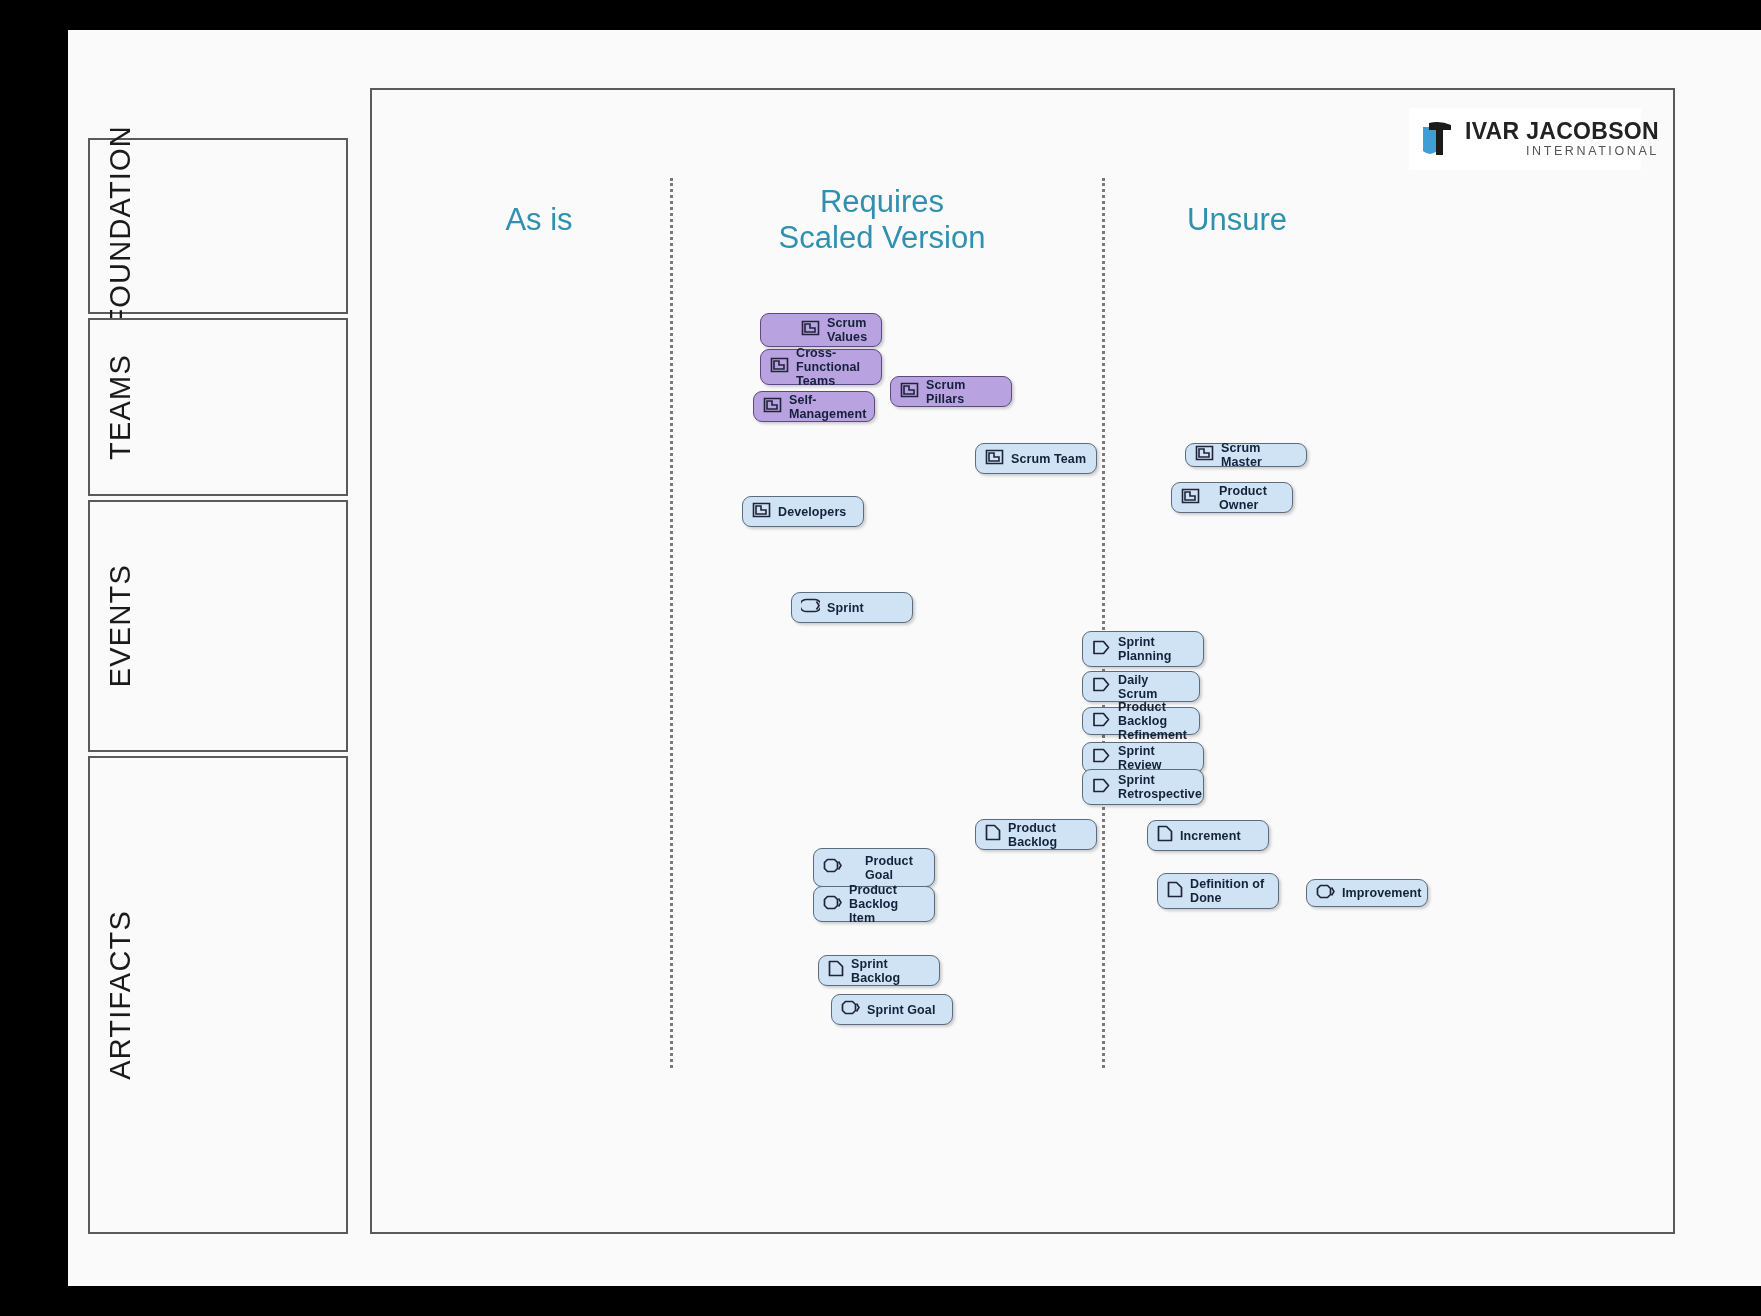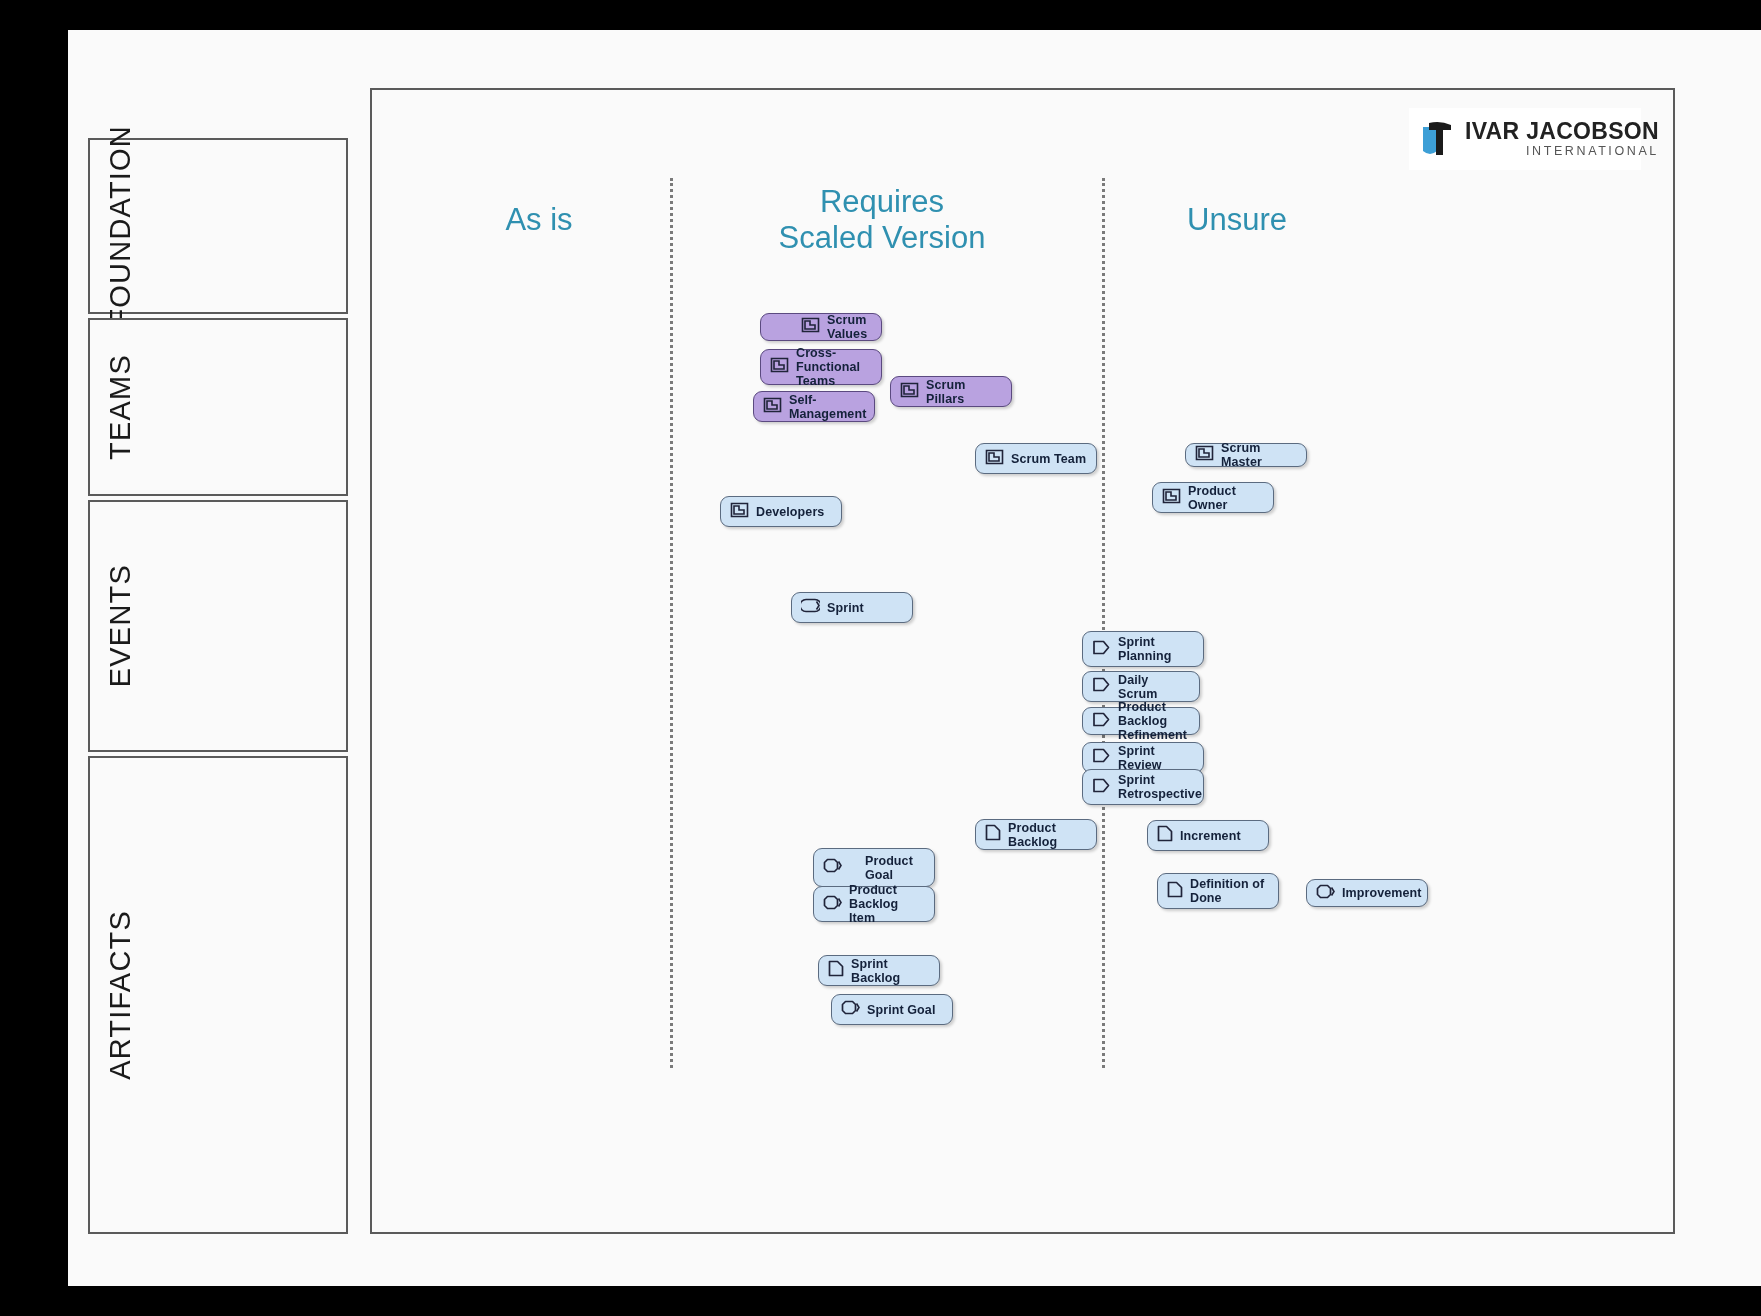--- a/index.html
+++ b/index.html
@@ -175,21 +175,21 @@
 
     <div class="col-head" style="left:62px; top:112px; width:210px;">As is</div>
     <div class="col-head" style="left:380px; top:94px; width:260px;">Requires
 Scaled Version</div>
     <div class="col-head" style="left:755px; top:112px; width:220px;">Unsure</div>
 
     <div class="divider" style="left:298px; top:88px; height:890px;"></div>
     <div class="divider" style="left:730px; top:88px; height:890px;"></div>
 
     <div id="cards-layer">
-        <div class="card purple" style="left: 388px; top: 223px; width: 122px; height: 28px; padding-left: 40px;">
+        <div class="card purple" style="left: 388px; top: 223px; width: 122px; height: 34px; padding-left: 40px;">
           <span class="card-icon"><svg width="19" height="16" viewBox="0 0 19 16">
               <path d="M1.5 1.5h16v13h-16z" fill="none" stroke="#20243a" stroke-width="1.6"></path>
               <path d="M4 4h5v4h5v4H4z" fill="none" stroke="#20243a" stroke-width="1.6"></path>
             </svg></span>
           <span class="card-label">Scrum Values</span>
         </div>
         <div class="card purple" style="left: 388px; top: 259px; width: 122px; height: 36px;">
           <span class="card-icon"><svg width="19" height="16" viewBox="0 0 19 16">
               <path d="M1.5 1.5h16v13h-16z" fill="none" stroke="#20243a" stroke-width="1.6"></path>
               <path d="M4 4h5v4h5v4H4z" fill="none" stroke="#20243a" stroke-width="1.6"></path>
@@ -217,28 +217,28 @@
             </svg></span>
           <span class="card-label">Scrum Team</span>
         </div>
         <div class="card blue" style="left: 813px; top: 353px; width: 122px; height: 24px;">
           <span class="card-icon"><svg width="19" height="16" viewBox="0 0 19 16">
               <path d="M1.5 1.5h16v13h-16z" fill="none" stroke="#20243a" stroke-width="1.6"></path>
               <path d="M4 4h5v4h5v4H4z" fill="none" stroke="#20243a" stroke-width="1.6"></path>
             </svg></span>
           <span class="card-label">Scrum Master</span>
         </div>
-        <div class="card blue" style="left: 780px; top: 392px; width: 122px; height: 31px;">
+        <div class="card blue" style="left: 799px; top: 392px; width: 122px; height: 31px; gap: 12px;">
           <span class="card-icon"><svg width="19" height="16" viewBox="0 0 19 16">
               <path d="M1.5 1.5h16v13h-16z" fill="none" stroke="#20243a" stroke-width="1.6"></path>
               <path d="M4 4h5v4h5v4H4z" fill="none" stroke="#20243a" stroke-width="1.6"></path>
             </svg></span>
           <span class="card-label">Product Owner</span>
         </div>
-        <div class="card blue" style="left: 348px; top: 406px; width: 122px; height: 31px;">
+        <div class="card blue" style="left: 370px; top: 406px; width: 122px; height: 31px;">
           <span class="card-icon"><svg width="19" height="16" viewBox="0 0 19 16">
               <path d="M1.5 1.5h16v13h-16z" fill="none" stroke="#20243a" stroke-width="1.6"></path>
               <path d="M4 4h5v4h5v4H4z" fill="none" stroke="#20243a" stroke-width="1.6"></path>
             </svg></span>
           <span class="card-label">Developers</span>
         </div>
         <div class="card blue" style="left: 419px; top: 502px; width: 122px; height: 31px;">
           <span class="card-icon"><svg width="19" height="15" viewBox="0 0 19 15">
               <path d="M5 1.5h9a6 6 0 0 1 0 12H5a6 6 0 0 1 0-12z" fill="none" stroke="#20243a" stroke-width="1.7"></path>
               <path d="M15.5 3.5l2.5 4-2.5 4" fill="none" stroke="#20243a" stroke-width="1.6"></path>

